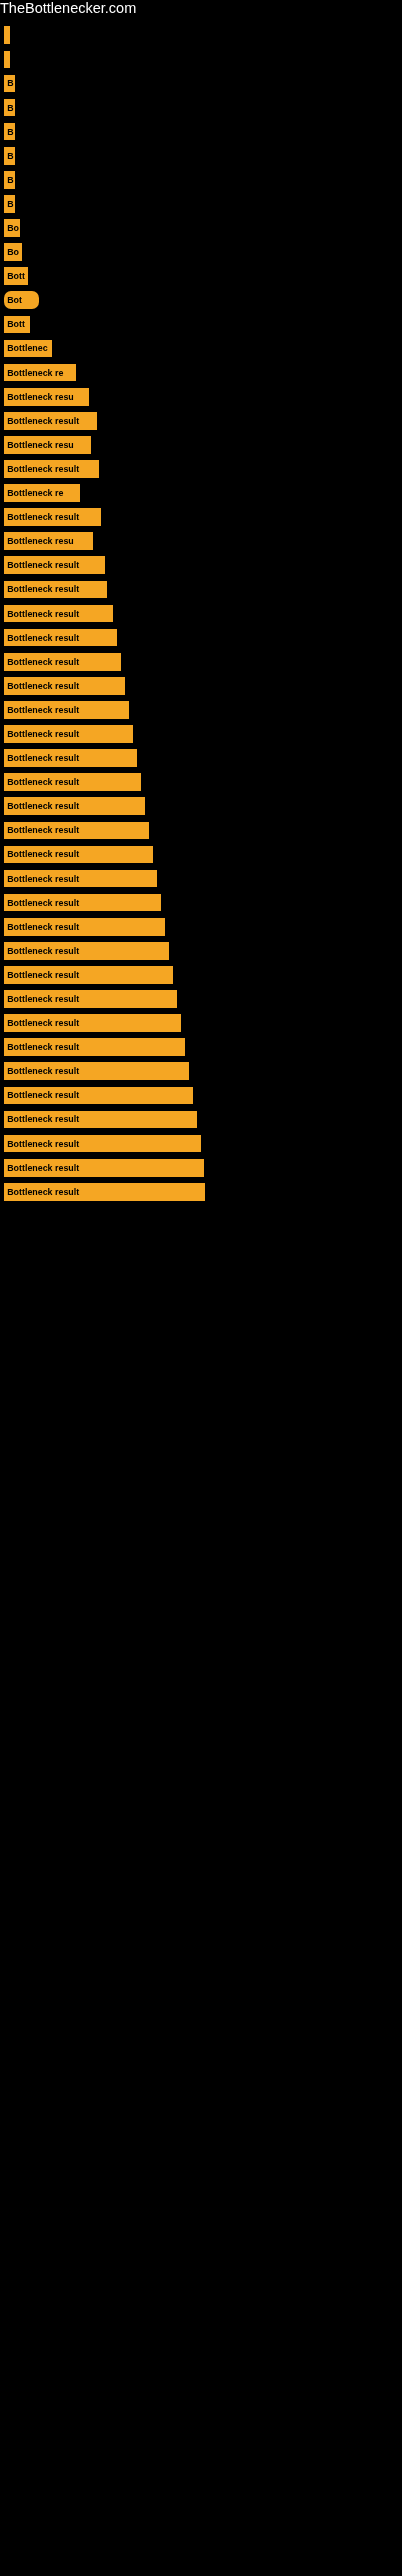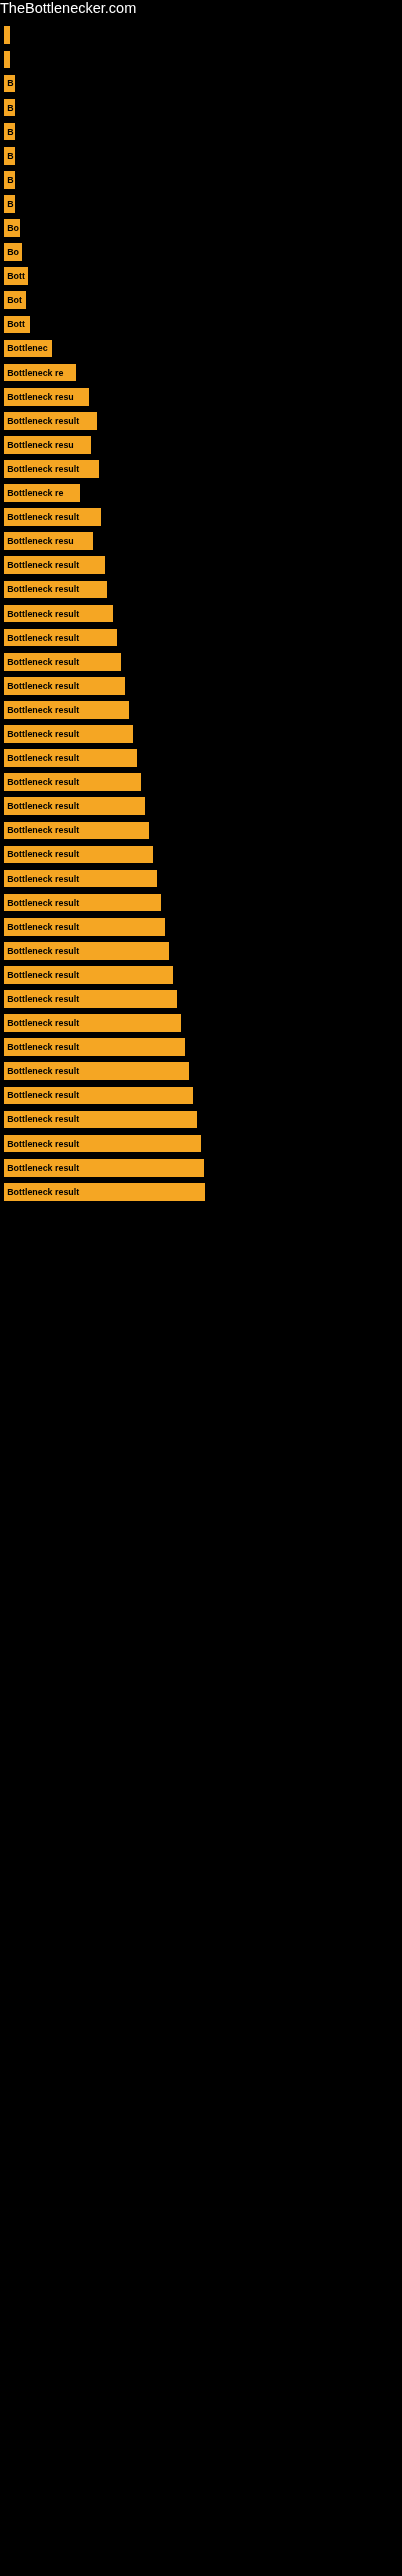--- a/index.html
+++ b/index.html
@@ -111,21 +111,21 @@
       <div class="bar" style="width: 17.7px;">
         <span class="bar-label">Bo</span>
       </div>
     </div>
     <div class="bar-row">
       <div class="bar" style="width: 24px;">
         <span class="bar-label">Bott</span>
       </div>
     </div>
     <div class="bar-row">
-      <div class="bar" style="width: 22px;">
+      <div class="bar" style="width: 35px; border-radius: 7px;">
         <span class="bar-label">Bot</span>
       </div>
     </div>
     <div class="bar-row">
       <div class="bar" style="width: 26px;">
         <span class="bar-label">Bott</span>
       </div>
     </div>
     <div class="bar-row">
       <div class="bar" style="width: 48px;">

